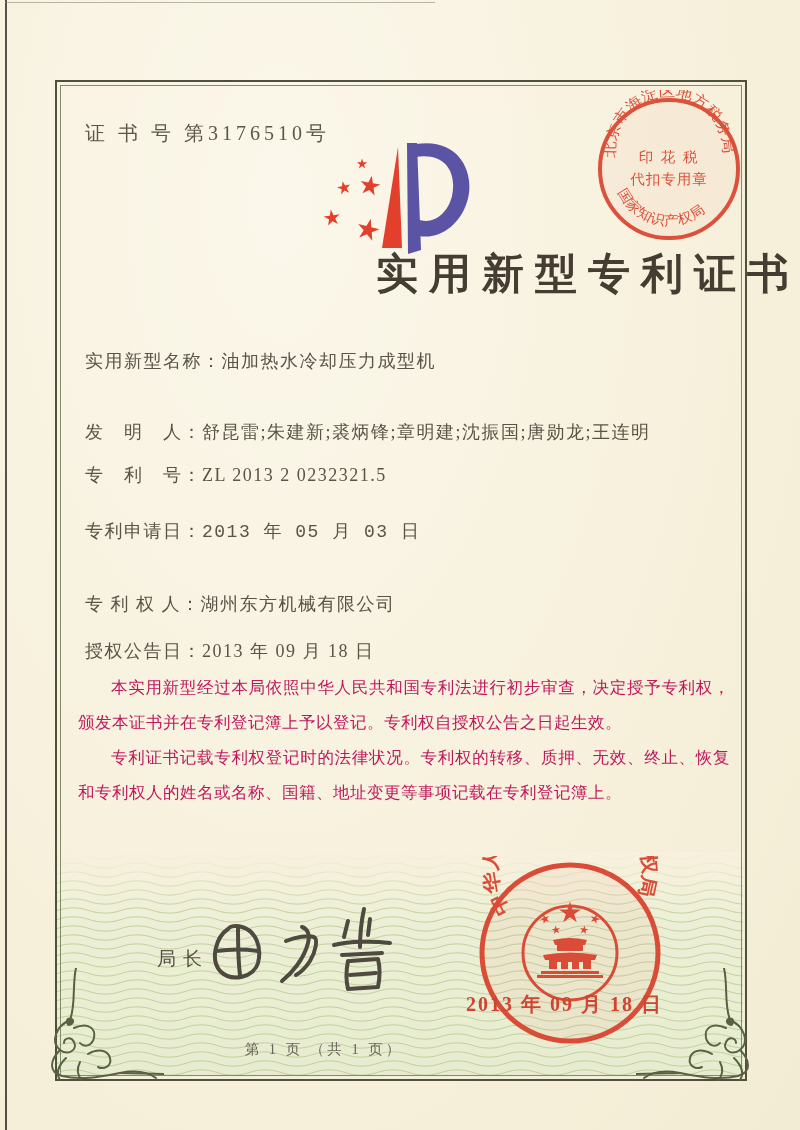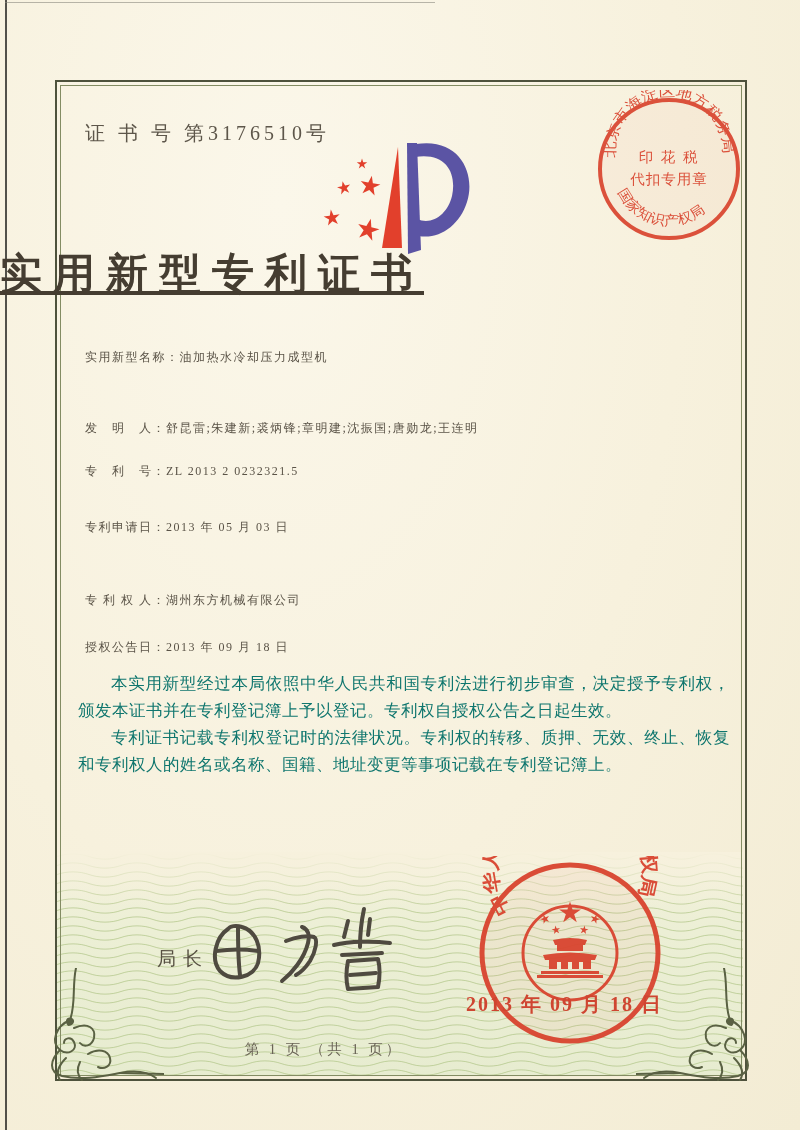--- a/index.html
+++ b/index.html
@@ -16,28 +16,28 @@
   .wave-band svg{display:block;}
   .wave-fade{left:57px;top:852px;width:686px;height:56px;z-index:2;
              background:linear-gradient(180deg,#f7f1dd 0%,rgba(247,241,221,0) 100%);}
   
   .frame{left:55px;top:80px;width:688px;height:997px;border:2px solid #4e523c;z-index:3;}
   .frame-inner{position:absolute;left:3px;top:3px;right:3px;bottom:3px;border:1px solid #838c63;}
   .flourish{z-index:4;}
   
   .cert-no{left:85px;top:120px;font-size:20px;color:#5d564a;letter-spacing:4px;z-index:5;}
   .logo{left:318px;top:140px;z-index:5;}
-  .title{left:0;top:246px;width:800px;text-align:left;font-size:42px;font-weight:bold;
-         color:#453d31;letter-spacing:11px;z-index:5;text-decoration:underline;}
+  .title{left:0;top:246px;width:800px;text-align:right;font-size:42px;font-weight:bold;
+         color:#453d31;letter-spacing:11px;z-index:5;}
   
-  .field{position:absolute;left:85px;font-size:12px;color:#5a5347;letter-spacing:1.5px;z-index:5;white-space:nowrap;}
-  .f1{top:349px;} .f2{top:407px;margin-top:13px;} .f3{top:463px;} .f4{top:519px;} .f5{top:592px;} .f6{top:611px;margin-top:28px;}
+  .field{position:absolute;left:85px;font-size:18px;color:#5a5347;letter-spacing:1.5px;z-index:5;white-space:nowrap;}
+  .f1{top:349px;} .f2{top:407px;margin-top:13px;} .f3{top:463px;} .f4{top:519px;font-family:Liberation Mono, monospace;} .f5{top:592px;} .f6{top:611px;margin-top:28px;}
   
   .body-text{left:78px;top:670px;width:652px;z-index:5;}
-  .body-text p{margin:0;font-size:16.5px;line-height:27px;color:#0f766e;
+  .body-text p{margin:0;font-size:16.5px;line-height:35px;color:#be185d;
                text-align:justify;text-indent:2em;letter-spacing:.5px;}
   
   .director{left:157px;top:946px;font-size:19px;color:#564f41;letter-spacing:7px;z-index:5;font-family:Liberation Mono, monospace;}
   .signature{left:198px;top:893px;z-index:5;}
   
   .tax-stamp{left:594px;top:90px;z-index:6;opacity:.93;}
   .office-seal{left:473px;top:856px;z-index:6;opacity:.95;}
   .seal-date{left:466px;top:991px;font-size:20px;color:#cf4531;letter-spacing:2px;z-index:7;font-weight:bold;}
   
   .footer{left:0;top:1040px;width:648px;text-align:center;font-size:14.5px;color:#6a6456;

